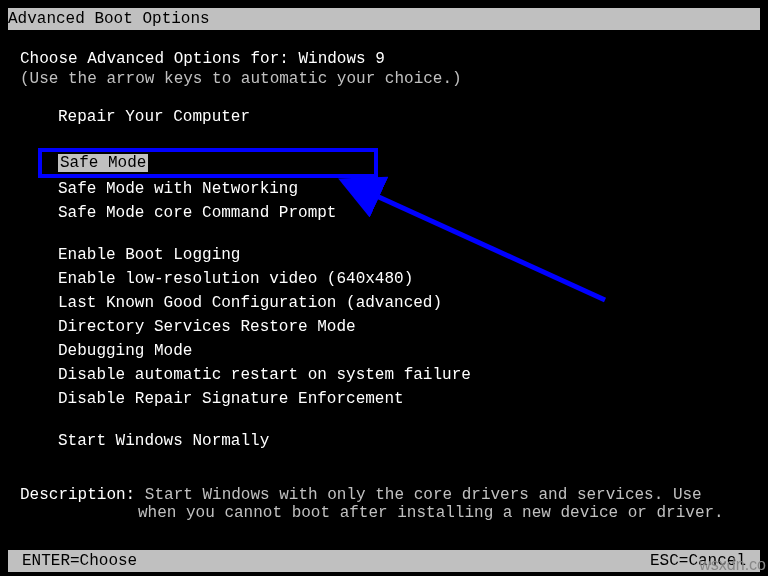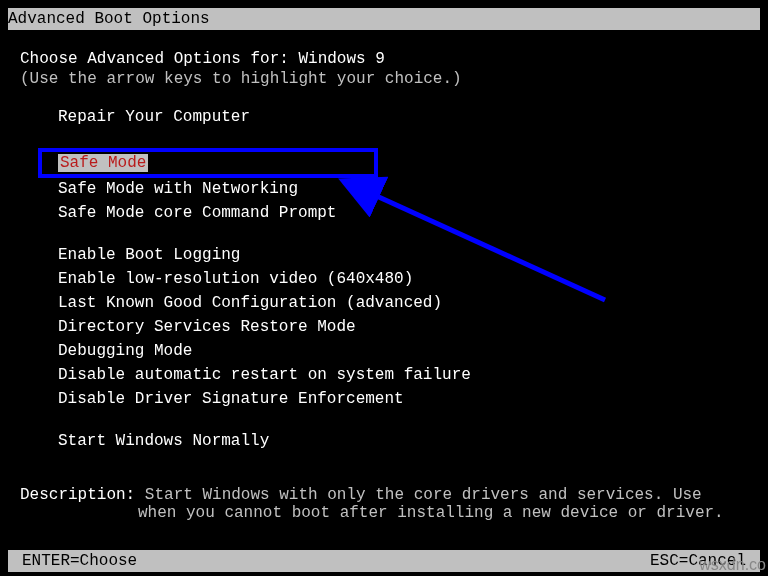--- a/index.html
+++ b/index.html
@@ -49,21 +49,21 @@
       border: 4px solid #0000ff;
       margin-left: -20px;
       padding-left: 16px;
       width: 340px;
       height: 30px;
       display: flex;
       align-items: center;
     }
     .selected-item {
       background: #c0c0c0;
-      color: #b91c1c;
+      color: #000000;
       padding: 0 2px;
     }
     .description {
       color: #fff;
       margin-top: 34px;
     }
     .desc-label {
       color: #fff;
     }
     .desc-text {
@@ -98,38 +98,38 @@
   </style>
 </head>
 <body>
 
 <div class="title-bar">
   <span>Advanced Boot Options</span>
 </div>
 
 <div class="content">
   <div class="header-line">Choose Advanced Options for: Windows 9</div>
-  <div class="hint-line">(Use the arrow keys to highlight your choice.)</div>
+  <div class="hint-line">(Use the arrow keys to automatic your choice.)</div>
 
   <div class="menu">
     <div class="menu-item">Repair Your Computer</div>
     <div class="menu-group-gap"></div>
     <div class="selected-wrapper">
       <span class="selected-item">Safe Mode</span>
     </div>
     <div class="menu-item">Safe Mode with Networking</div>
     <div class="menu-item">Safe Mode core Command Prompt</div>
     <div class="menu-group-gap"></div>
     <div class="menu-item">Enable Boot Logging</div>
     <div class="menu-item">Enable low-resolution video (640x480)</div>
     <div class="menu-item">Last Known Good Configuration (advanced)</div>
     <div class="menu-item">Directory Services Restore Mode</div>
     <div class="menu-item">Debugging Mode</div>
     <div class="menu-item">Disable automatic restart on system failure</div>
-    <div class="menu-item">Disable Driver Signature Enforcement</div>
+    <div class="menu-item">Disable Repair Signature Enforcement</div>
     <div class="menu-group-gap"></div>
     <div class="menu-item">Start Windows Normally</div>
   </div>
 
   <div class="description">
     <span class="desc-label">Description:</span>
     <span class="desc-text">Start Windows with only the core drivers and services. Use</span>
     <div class="desc-text desc-line2">when you cannot boot after installing a new device or driver.</div>
   </div>
 </div>

